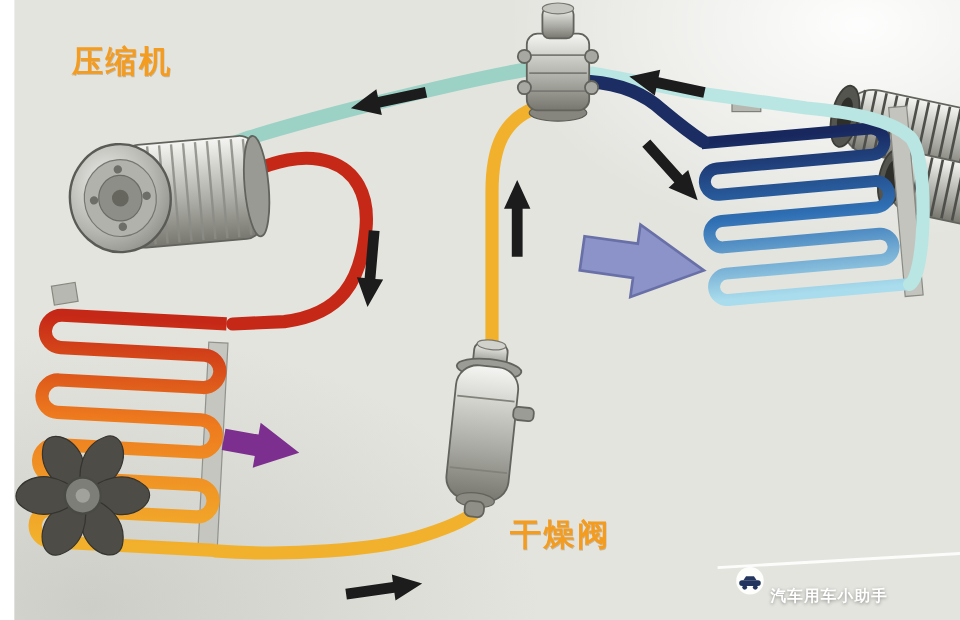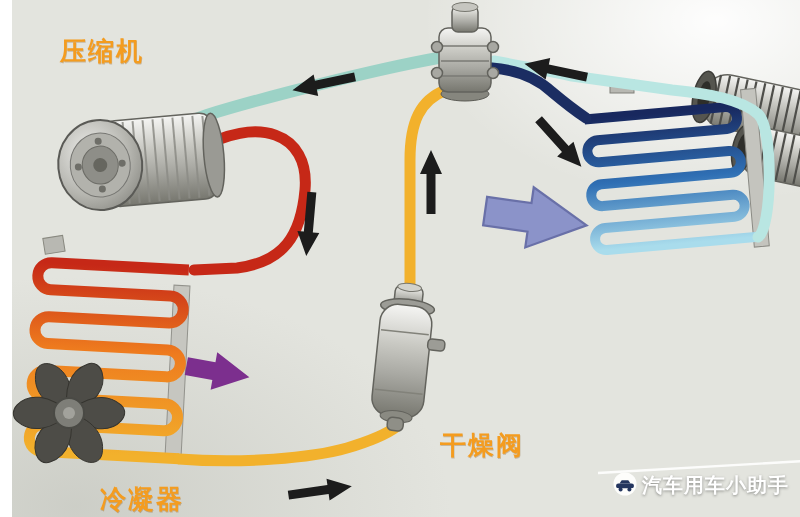--- a/index.html
+++ b/index.html
@@ -38,24 +38,24 @@
     color:var(--label_orange,#f49c1f);
     font-weight:700;
     font-size:26px;
     letter-spacing:2px;
     text-shadow:0.5px 0.8px 0 rgba(120,70,0,.28);
     white-space:nowrap;
     z-index:5;
   }
   .watermark-text{
     position:absolute;
-    left:630px;top:472px;
+    left:630px;top:488px;
     color:#ffffff;
     font-weight:700;
-    font-size:20px;
+    font-size:13px;
     letter-spacing:1px;
     text-shadow:0 1px 3px rgba(0,0,0,.4);
     white-space:nowrap;
     z-index:6;
   }
 </style>
 </head>
 <body>
 
 <div id="stage">
@@ -227,18 +227,17 @@
       <g fill="#23355e">
         <path d="M607.5,483.5 l2.2,-3.2 h6.6 l2.2,3.2 z"></path>
         <rect x="604" y="483.5" width="18" height="4.8" rx="2.4"></rect>
         <circle cx="608.6" cy="489.4" r="2"></circle>
         <circle cx="617.4" cy="489.4" r="2"></circle>
       </g>
     </g>
   </svg>
 
   <div class="lbl" style="left:48px;top:34px;">压缩机</div>
-  <div class="lbl" style="left:428px;top:428px;">干燥阀</div>
-  <div class="lbl" style="left:88px;top:482px;">冷凝器</div>
+  <div class="lbl" style="left:413px;top:428px;">干燥阀</div>
 
   <div class="watermark-text">汽车用车小助手</div>
 
 </div>
 
 </body></html>

